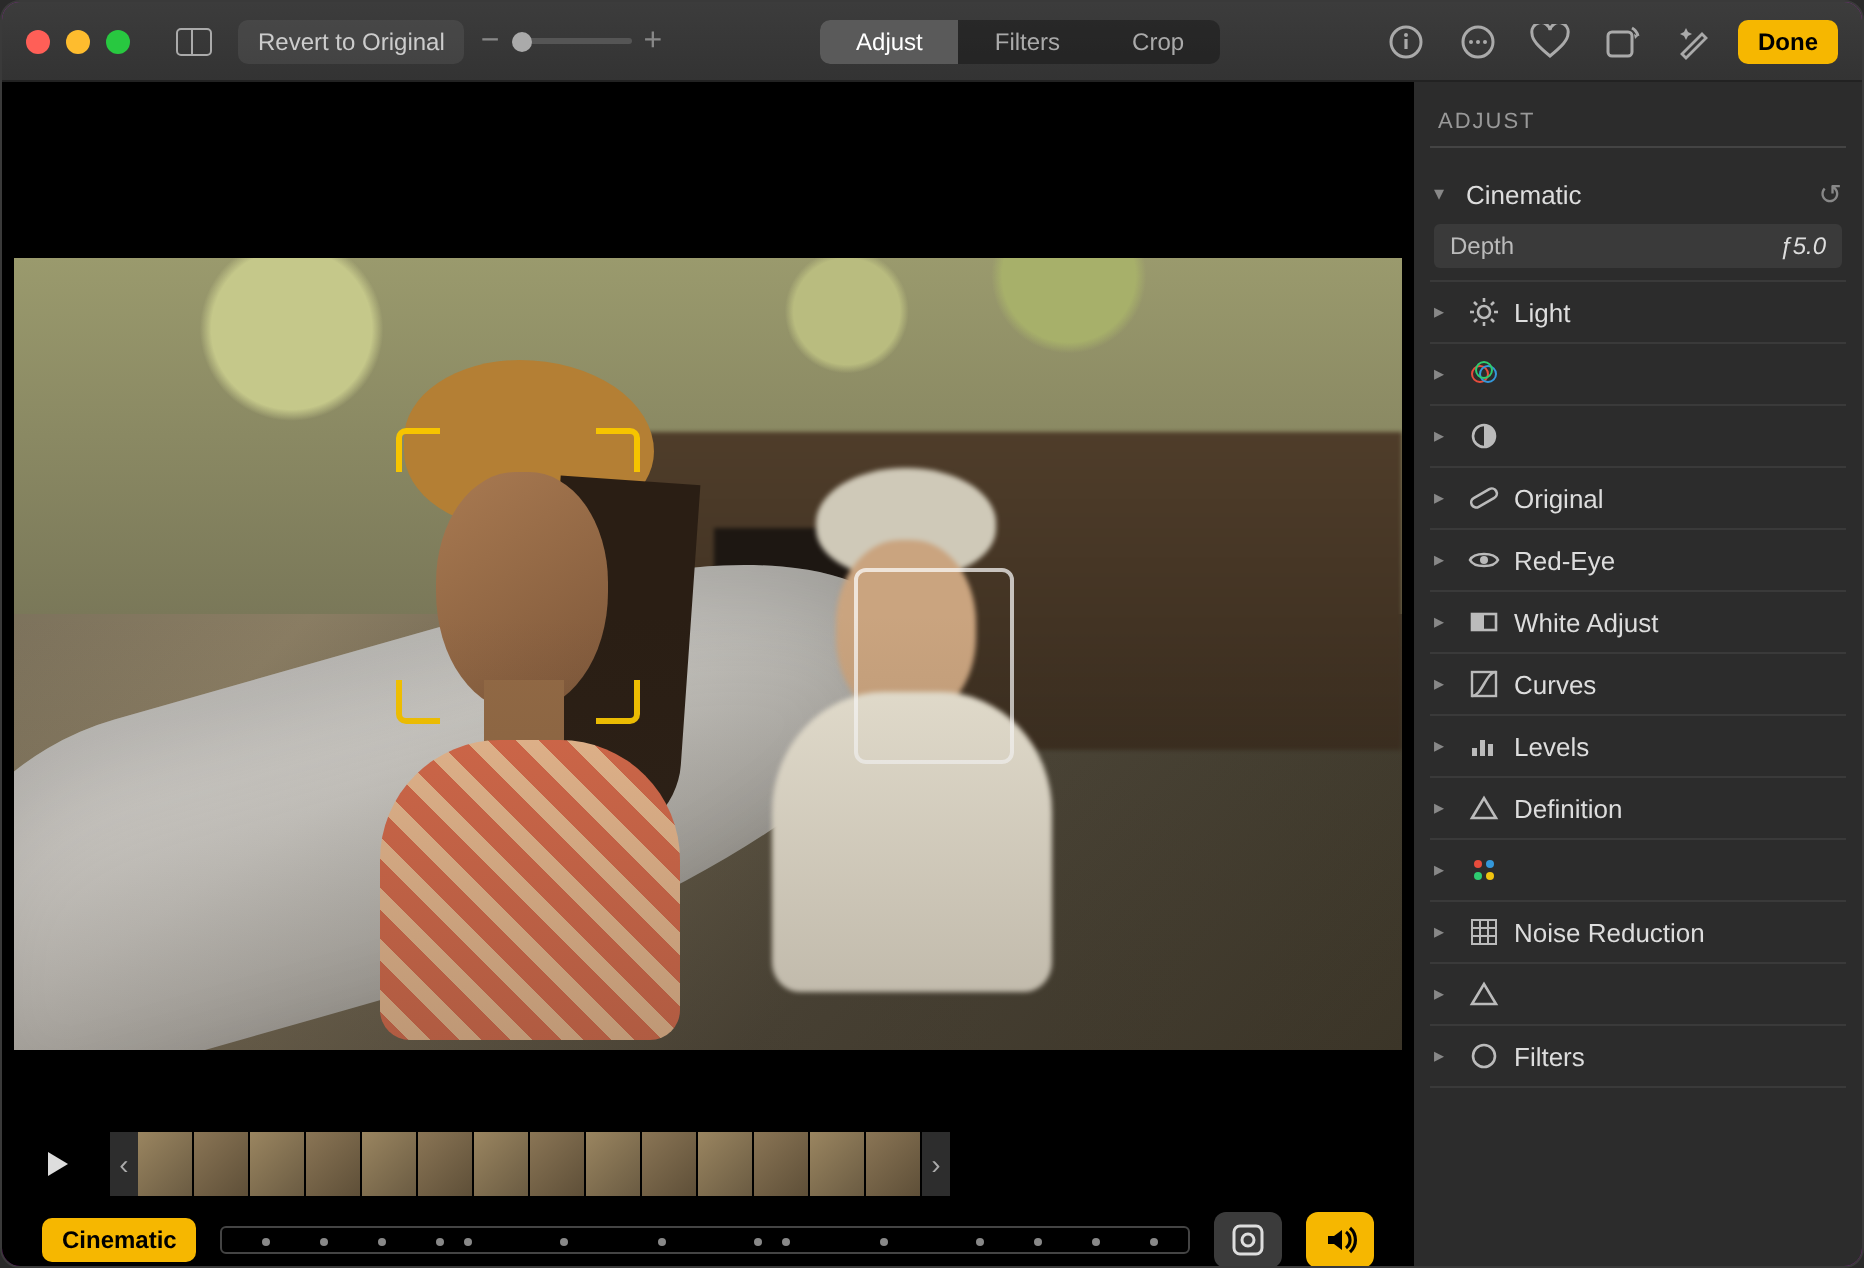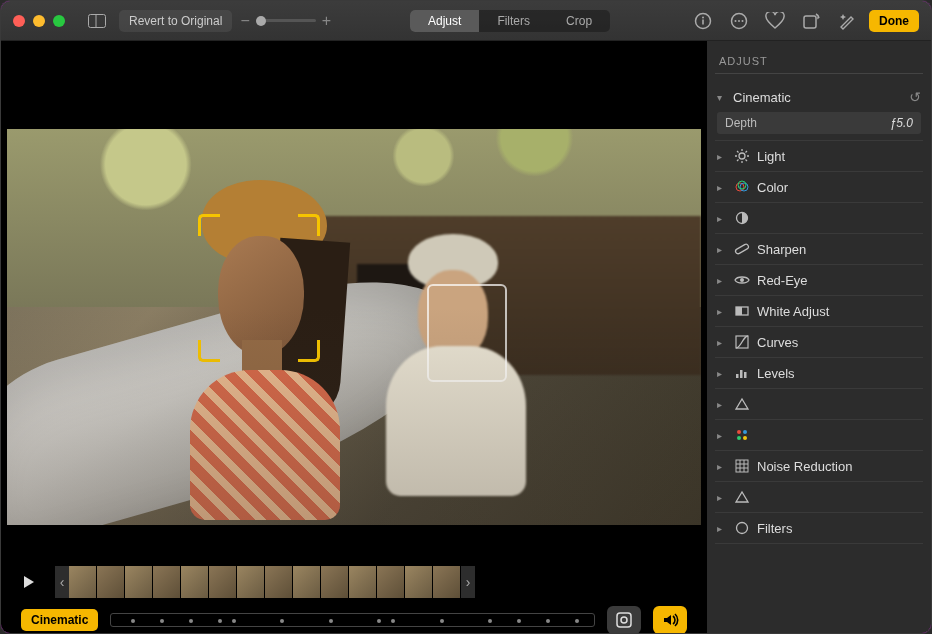--- a/index.html
+++ b/index.html
@@ -273,21 +273,20 @@
           <div class="section">
             <div class="sec-head">
               <span class="tri">▸</span>
               <span class="sec-icon">
                 <svg width="16" height="16" viewBox="0 0 16 16">
                   <circle cx="6" cy="8" r="4" fill="none" stroke="#e74c3c"></circle>
                   <circle cx="10" cy="8" r="4" fill="none" stroke="#3498db"></circle>
                   <circle cx="8" cy="6" r="4" fill="none" stroke="#2ecc71"></circle>
                 </svg>
               </span>
-              <span class="sec-label">Color</span>
             </div>
           </div>
           <div class="section">
             <div class="sec-head">
               <span class="tri">▸</span>
               <span class="sec-icon">
                 <svg width="16" height="16" viewBox="0 0 16 16">
                   <circle cx="8" cy="8" r="5.5" fill="none" stroke="#bbb" stroke-width="1.3"></circle>
                   <path d="M8 2.5 a5.5 5.5 0 0 1 0 11 z" fill="#bbb"></path>
                 </svg>
@@ -295,21 +294,21 @@
             </div>
           </div>
           <div class="section">
             <div class="sec-head">
               <span class="tri">▸</span>
               <span class="sec-icon">
                 <svg width="16" height="16" viewBox="0 0 16 16">
                   <rect x="1" y="5.5" width="14" height="5" rx="2.5" transform="rotate(-30 8 8)" fill="none" stroke="#bbb" stroke-width="1.3"></rect>
                 </svg>
               </span>
-              <span class="sec-label">Sharpen</span>
+              <span class="sec-label">Original</span>
             </div>
           </div>
           <div class="section">
             <div class="sec-head">
               <span class="tri">▸</span>
               <span class="sec-icon">
                 <svg width="16" height="16" viewBox="0 0 16 16">
                   <path d="M1 8 C3 4 13 4 15 8 C13 12 3 12 1 8 Z" fill="none" stroke="#bbb" stroke-width="1.3"></path>
                   <circle cx="8" cy="8" r="2" fill="#bbb"></circle>
                 </svg>
@@ -355,20 +354,21 @@
             </div>
           </div>
           <div class="section">
             <div class="sec-head">
               <span class="tri">▸</span>
               <span class="sec-icon">
                 <svg width="16" height="16" viewBox="0 0 16 16">
                   <path d="M2 13 L8 3 L14 13 Z" fill="none" stroke="#bbb" stroke-width="1.3"></path>
                 </svg>
               </span>
+              <span class="sec-label">Definition</span>
             </div>
           </div>
           <div class="section">
             <div class="sec-head">
               <span class="tri">▸</span>
               <span class="sec-icon">
                 <svg width="16" height="16" viewBox="0 0 16 16">
                   <circle cx="5" cy="5" r="2" fill="#e74c3c"></circle>
                   <circle cx="11" cy="5" r="2" fill="#3498db"></circle>
                   <circle cx="5" cy="11" r="2" fill="#2ecc71"></circle>

